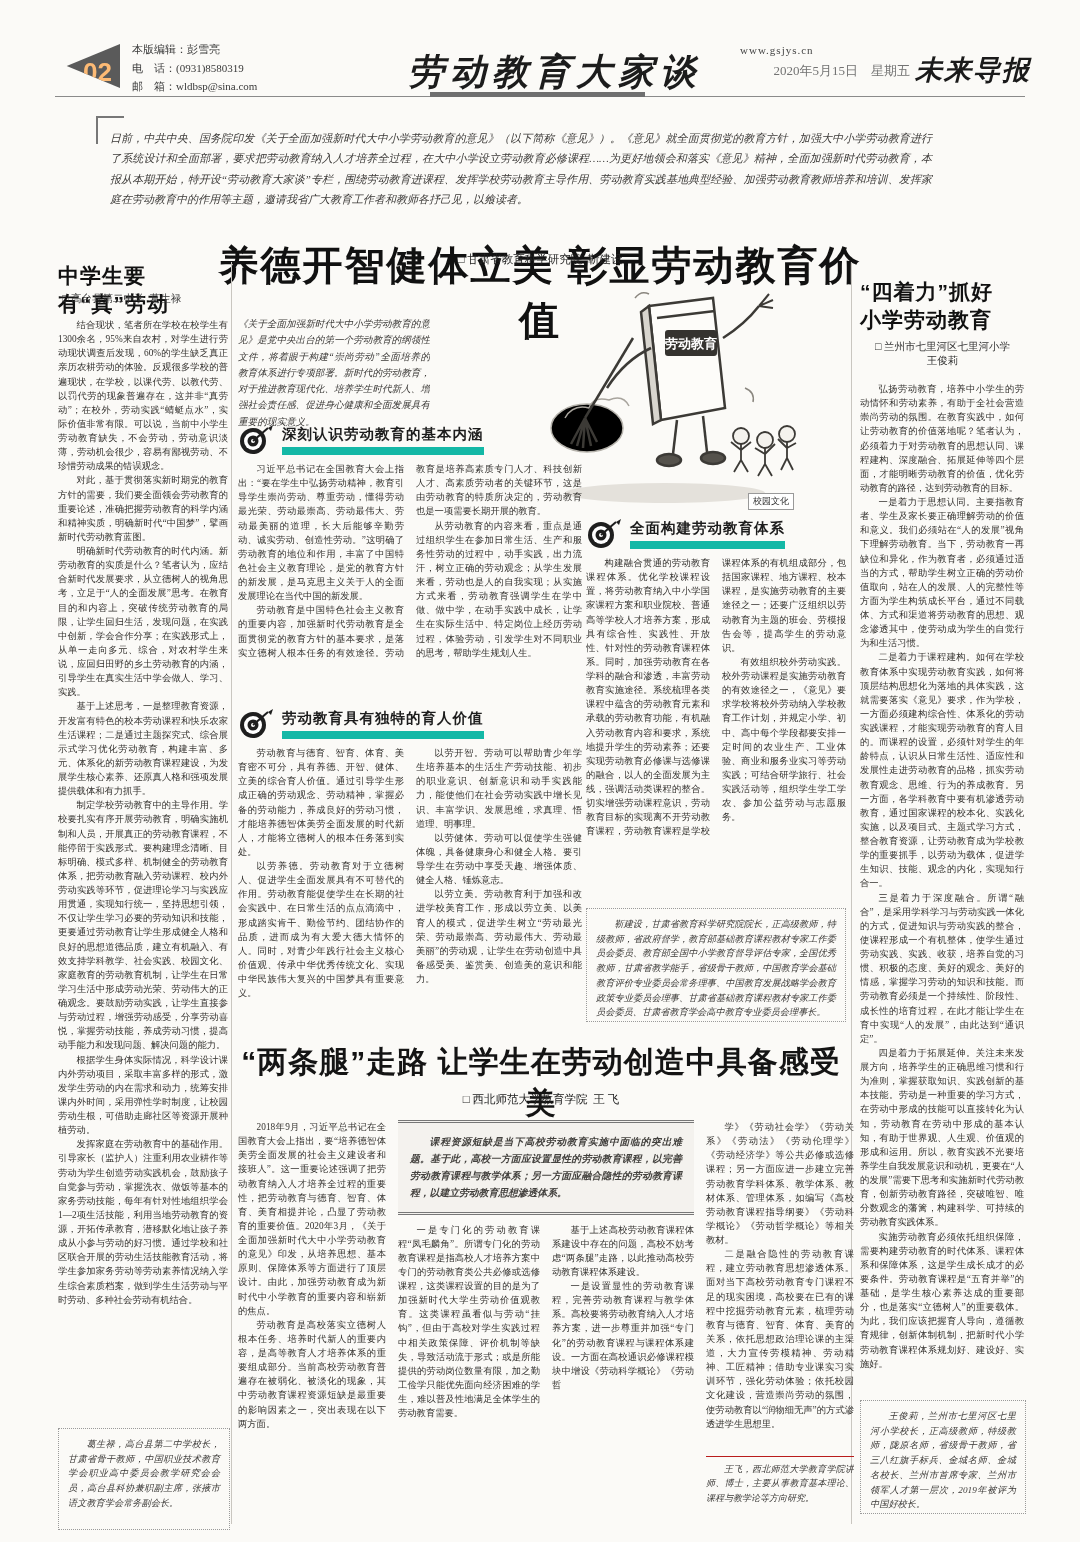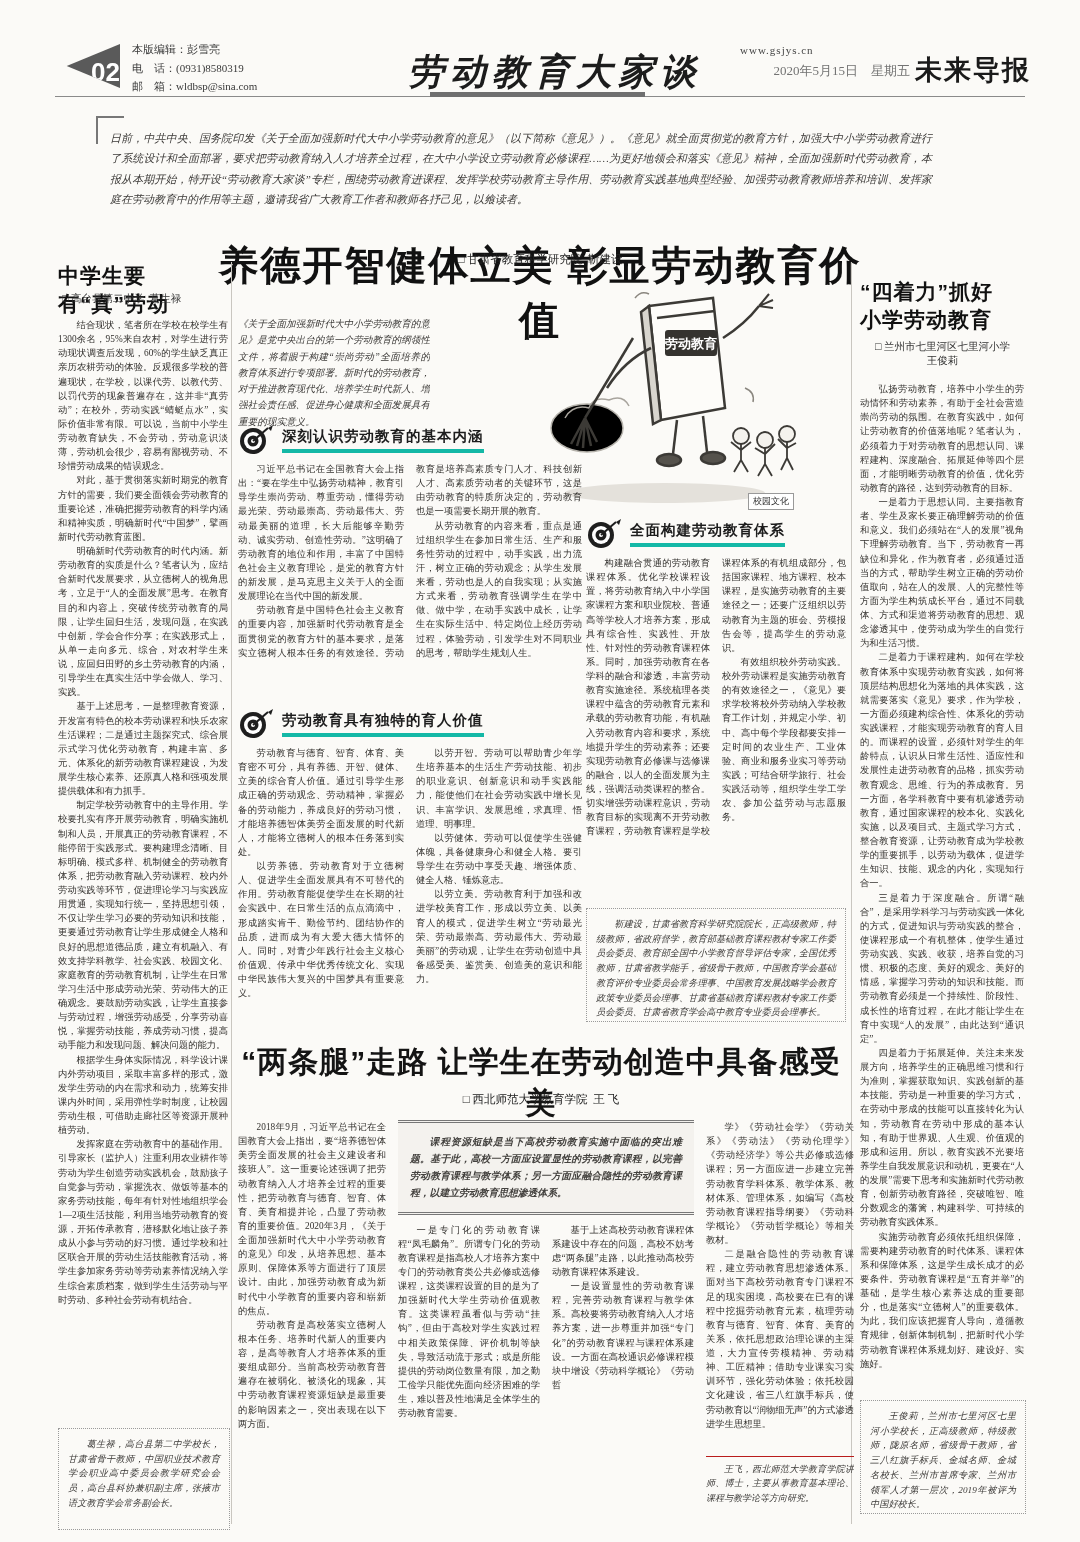--- a/index.html
+++ b/index.html
@@ -2,46 +2,46 @@
 <html><head>
 <meta charset="utf-8">
 <style>
   html,body{margin:0;padding:0;background:#e8e6e2;}
   .page{position:relative;width:1080px;height:1542px;margin:0 auto;background:#fbfaf7;
         font-family:"Liberation Serif","DejaVu Serif",serif;color:#2e2c2a;overflow:hidden;}
   .abs{position:absolute;}
   
   .badge{width:62px;height:44px;background:#5a5a5a;clip-path:polygon(100% 0,100% 100%,14% 50%);
          display:flex;align-items:center;justify-content:flex-end;}
-  .badge span{color:#ffffff;font-size:26px;font-weight:bold;padding-right:0;font-family:"Liberation Sans",sans-serif;margin-top:12px;}
+  .badge span{color:#fdba74;font-size:26px;font-weight:bold;padding-right:8px;font-family:"Liberation Sans",sans-serif;margin-top:12px;}
   .edinfo{font-size:11px;line-height:1.7;color:#3a3a3a;}
   .masthead{font-size:36px;font-weight:bold;font-style:italic;letter-spacing:6px;color:#1c1c1c;}
   .hdr-site{font-size:11px;color:#444;letter-spacing:1px;}
   .hdr-date{font-size:13px;color:#737373;}
-  .paper-name{font-size:27px;font-weight:bold;color:#1a1a1a;letter-spacing:2px;}
+  .paper-name{font-size:27px;font-weight:bold;font-style:italic;color:#1a1a1a;letter-spacing:2px;}
   .rule-thin{height:1px;background:#8a8a8a;}
   .rule-thick{height:5px;background:#6f6f6f;}
   
   .intro{font-size:11px;line-height:1.85;font-style:italic;color:#3c3a38;text-align:justify;}
   .corner-tl{width:26px;height:26px;border-left:2px solid #777;border-top:2px solid #777;}
   
   .main-hl{font-size:40px;font-weight:900;letter-spacing:2px;color:#111;text-align:center;
            font-family:"Liberation Sans","DejaVu Sans",sans-serif;}
   .byline{font-size:11.5px;color:#222;text-align:center;}
   .art-hl{font-size:21px;font-weight:900;color:#111;letter-spacing:1px;font-family:"Liberation Sans",sans-serif;}
   .art-byline{font-size:10.5px;color:#333;}
   .bot-hl{font-size:30px;font-weight:900;color:#141414;text-align:center;letter-spacing:1px;
           font-family:"Liberation Sans",sans-serif;}
   
   .body-txt{font-size:9.3px;line-height:1.52;text-align:justify;color:#33312e;overflow:hidden;}
   .body-txt p{margin:0;text-indent:2em;}
   .two-col{column-count:2;column-gap:12px;}
   .lead{font-size:9.6px;line-height:1.7;font-style:italic;color:#3a3836;text-align:justify;overflow:hidden;}
   .sec-head{display:flex;align-items:center;gap:8px;}
-  .sec-title{font-size:14.5px;font-weight:bold;color:#1d1d1d;border-bottom:4px solid #14b8a6;
+  .sec-title{font-size:14.5px;font-weight:bold;color:#1d1d1d;border-bottom:8px solid #14b8a6;
              padding-bottom:3px;font-family:"Liberation Sans",sans-serif;letter-spacing:1px;}
   .bio-box{border:1px dotted #9a9a9a;padding:8px 9px;font-size:9.2px;line-height:1.6;
            font-style:italic;text-align:justify;color:#3a3836;overflow:hidden;}
   .bio-box p{margin:0;text-indent:2em;}
   .quote-box{border-top:3px double #777;border-bottom:3px double #777;padding:10px 12px;
              font-size:9.8px;line-height:1.75;font-weight:bold;font-style:italic;color:#44423f;
              text-align:justify;background:#f4f2ee;overflow:hidden;}
   .quote-box p{margin:0;text-indent:2em;}
   .vrule{width:1px;background:#c9c6c0;}
   .caption{font-size:9px;color:#333;background:#fff;border:1px solid #999;padding:1px 4px;}
@@ -244,21 +244,21 @@
       </div>
       <div class="body-txt two-col" style="height:266px;margin-top:8px;">
           <p>一是专门化的劳动教育课程“凤毛麟角”。所谓专门化的劳动教育课程是指高校人才培养方案中专门的劳动教育类公共必修或选修课程，这类课程设置的目的是为了加强新时代大学生劳动价值观教育。这类课程虽看似与劳动“挂钩”，但由于高校对学生实践过程中相关政策保障、评价机制等缺失，导致活动流于形式；或是所能提供的劳动岗位数量有限，加之勤工俭学只能优先面向经济困难的学生，难以普及性地满足全体学生的劳动教育需要。</p>
           <p>基于上述高校劳动教育课程体系建设中存在的问题，高校不妨考虑“两条腿”走路，以此推动高校劳动教育课程体系建设。</p>
           <p>一是设置显性的劳动教育课程，完善劳动教育课程与教学体系。高校要将劳动教育纳入人才培养方案，进一步尊重并加强“专门化”的劳动教育课程与课程体系建设。一方面在高校通识必修课程模块中增设《劳动科学概论》《劳动哲</p>
         </div>
     </div>
     <div style="width:148px;flex:none;display:flex;flex-direction:column;">
       <div class="body-txt" style="height:330px;">
           <p>学》《劳动社会学》《劳动关系》《劳动法》《劳动伦理学》《劳动经济学》等公共必修或选修课程；另一方面应进一步建立完善劳动教育学科体系、教学体系、教材体系、管理体系，如编写《高校劳动教育课程指导纲要》《劳动科学概论》《劳动哲学概论》等相关教材。</p>
-          <p>二是融合隐性的劳动教育课程，建立劳动教育思想渗透体系。面对当下高校劳动教育专门课程不足的现实困境，高校要在已有的课程中挖掘劳动教育元素，梳理劳动教育与德育、智育、体育、美育的关系，依托思想政治理论课的主渠道，大力宣传劳模精神、劳动精神、工匠精神；借助专业课实习实训环节，强化劳动体验；依托校园文化建设，省三八红旗手标兵，使劳动教育以“润物细无声”的方式渗透进学生思想里。</p>
+          <p>二是融合隐性的劳动教育课程，建立劳动教育思想渗透体系。面对当下高校劳动教育专门课程不足的现实困境，高校要在已有的课程中挖掘劳动教育元素，梳理劳动教育与德育、智育、体育、美育的关系，依托思想政治理论课的主渠道，大力宣传劳模精神、劳动精神、工匠精神；借助专业课实习实训环节，强化劳动体验；依托校园文化建设，营造崇尚劳动的氛围，使劳动教育以“润物细无声”的方式渗透进学生思想里。</p>
         </div>
       <div class="note-txt" style="margin-top:6px;border-top:1px solid #b91c1c;padding-top:5px;height:58px;">
         <p>王飞，西北师范大学教育学院讲师、博士，主要从事教育基本理论、课程与教学论等方向研究。</p>
       </div>
     </div>
   </div>
 
 </div>
 
 </body></html>

